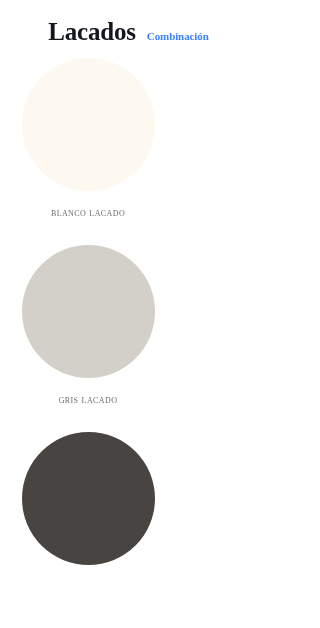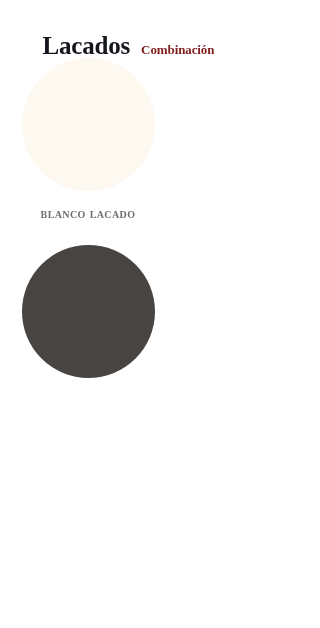--- a/index.html
+++ b/index.html
@@ -13,44 +13,44 @@
     font-family: "Liberation Serif", "DejaVu Serif", serif;
     overflow: hidden;
     position: relative;
   }
 
   
   .page-header {
     width: 257px;
     height: 58px;
     display: flex;
-    align-items: flex-end;
+    align-items: center;
     justify-content: center;
     padding-top: 4px;
     box-sizing: border-box;
   }
   .title-wrap {
     display: flex;
     align-items: baseline;
     justify-content: center;
     white-space: nowrap;
   }
   .title-main {
     font-family: "Liberation Serif", "DejaVu Serif", serif;
     font-size: 25px;
     font-weight: 700;
     color: #13161c;
     letter-spacing: -0.2px;
     line-height: 1;
   }
   .title-sub {
     font-family: "Liberation Serif", "DejaVu Serif", serif;
-    font-size: 13px;
+    font-size: 11px;
     font-weight: 700;
-    color: #7f1d1d;
+    color: #3b82f6;
     letter-spacing: -0.1px;
     line-height: 1;
     margin-left: 11px;
   }
 
   
   .swatch-grid {
     width: 320px;
     display: flex;
     flex-wrap: wrap;
@@ -70,22 +70,22 @@
   }
   .swatch-disc {
     width: 133px;
     height: 133px;
     border-radius: 50%;
     flex: 0 0 auto;
   }
   .swatch-label {
     margin-top: 16px;
     font-family: "Liberation Serif", "DejaVu Serif", serif;
-    font-size: 14px;
-    font-weight: 700;
+    font-size: 11px;
+    font-weight: 400;
     font-variant: small-caps;
     text-transform: lowercase;
     letter-spacing: 0.4px;
     color: #6e6e6e;
     text-align: center;
     line-height: 1;
     white-space: nowrap;
   }
 </style>
 </head>
@@ -97,15 +97,19 @@
     <span class="title-sub">Combinación</span>
   </div>
 </div>
 
 <div class="swatch-grid">
     <div class="swatch-cell">
       <div class="swatch-disc" style="background: rgb(253, 249, 240);"></div>
       <div class="swatch-label">Blanco Lacado</div>
     </div>
     <div class="swatch-cell">
+      <div class="swatch-disc" style="background: rgb(210, 208, 201);"></div>
+      <div class="swatch-label">Gris Lacado</div>
+    </div>
+    <div class="swatch-cell">
       <div class="swatch-disc" style="background: rgb(72, 68, 65);"></div>
     </div>
   </div>
 
 </body></html>

